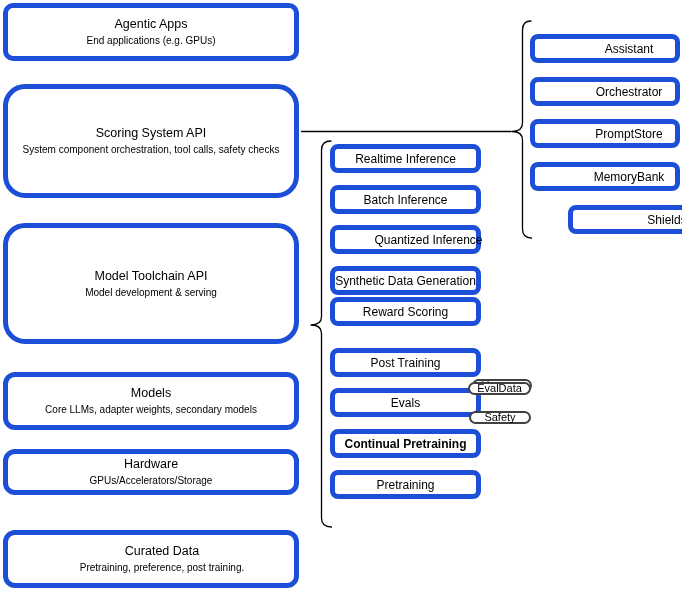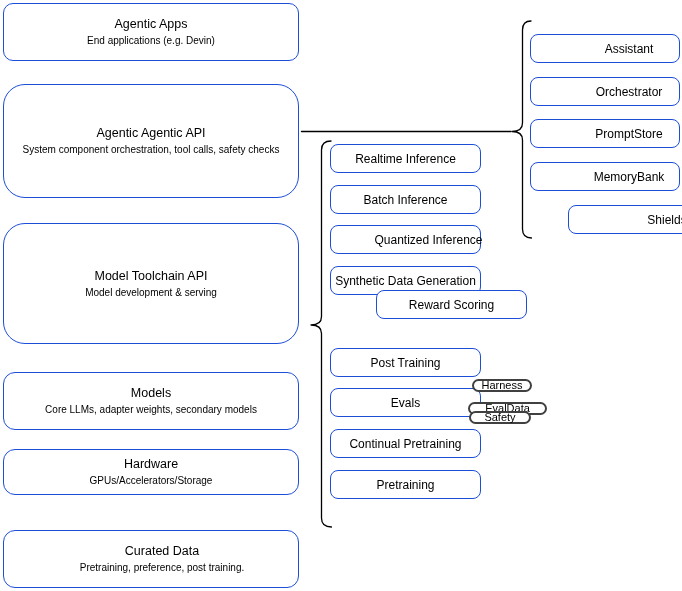--- a/index.html
+++ b/index.html
@@ -26,21 +26,21 @@
     fill: none;
     stroke: #000000;
     stroke-width: 1.3;
     stroke-linecap: round;
     stroke-linejoin: round;
   }
   .box {
     position: absolute;
     box-sizing: border-box;
     background: #ffffff;
-    border: 1px solid #1d4ed8;
+    border: 5px solid #1d4ed8;
     display: flex;
     flex-direction: column;
     align-items: center;
     justify-content: center;
     text-align: center;
   }
   .stack-box { left: 3px; width: 296px; }
   .title {
     font-size: 12.5px;
     line-height: 15px;
@@ -87,25 +87,25 @@
 <div class="canvas">
 
   <svg class="links" width="682" height="591" viewBox="0 0 682 591">
     <path d="M 301.5 131.5 L 511 131.5"></path>
     <path d="M 331 141 Q 321.5 141 321.5 150 L 321.5 316.5 Q 321.5 325 311 325 Q 321.5 325 321.5 333.5 L 321.5 518 Q 321.5 527 331.5 527"></path>
     <path d="M 531 21 Q 522.5 21 522.5 30 L 522.5 123 Q 522.5 131.5 512 131.5 Q 522.5 131.5 522.5 140 L 522.5 229 Q 522.5 238 531.5 238"></path>
   </svg>
 
   <div class="box stack-box" style="top:3px;height:58px;border-radius:10px;">
     <div class="title">Agentic Apps</div>
-    <div class="subtitle">End applications (e.g. Devin)</div>
+    <div class="subtitle">End applications (e.g. GPUs)</div>
   </div>
 
   <div class="box stack-box" style="top:84px;height:114px;border-radius:22px;">
-    <div class="title">Agentic Agentic API</div>
+    <div class="title">Scoring System API</div>
     <div class="subtitle">System component orchestration, tool calls, safety checks</div>
   </div>
 
   <div class="box stack-box" style="top:223px;height:121px;border-radius:22px;">
     <div class="title">Model Toolchain API</div>
     <div class="subtitle">Model development &amp; serving</div>
   </div>
 
   <div class="box stack-box" style="top:372px;height:58px;border-radius:12px;">
     <div class="title">Models</div>
@@ -127,30 +127,30 @@
   </div>
   <div class="box small-box mid" style="top:185px;">
     <span class="label">Batch Inference</span>
   </div>
   <div class="box small-box mid" style="top:225px;padding-left:46px;">
     <span class="label">Quantized Inference</span>
   </div>
   <div class="box small-box mid" style="top:266px;">
     <span class="label">Synthetic Data Generation</span>
   </div>
-  <div class="box small-box mid" style="top:290px;margin-left:46px;">
+  <div class="box small-box mid" style="top:297px;">
     <span class="label">Reward Scoring</span>
   </div>
   <div class="box small-box mid" style="top:348px;">
     <span class="label">Post Training</span>
   </div>
   <div class="box small-box mid" style="top:388px;">
     <span class="label">Evals</span>
   </div>
-  <div class="box small-box mid" style="top:429px;">
+  <div class="box small-box mid" style="top:429px;font-weight:bold;">
     <span class="label">Continual Pretraining</span>
   </div>
   <div class="box small-box mid" style="top:470px;">
     <span class="label">Pretraining</span>
   </div>
 
   <div class="box small-box right" style="top:34px;">
     <span class="label">Assistant</span>
   </div>
   <div class="box small-box right" style="top:77px;">
@@ -162,20 +162,20 @@
   <div class="box small-box right" style="top:162px;">
     <span class="label">MemoryBank</span>
   </div>
   <div class="box small-box right" style="top:205px;margin-left:38px;">
     <span class="label">Shields</span>
   </div>
 
   <div class="pill" style="left:472px;top:379px;width:60px;height:13px;">
     <span>Harness</span>
   </div>
-  <div class="pill" style="left:468px;top:402px;width:79px;height:13px;justify-content:center;">
+  <div class="pill" style="left:468px;top:382px;width:63px;height:13px;justify-content:center;">
     <span>EvalData</span>
   </div>
   <div class="pill" style="left:469px;top:411px;width:62px;height:13px;">
     <span>Safety</span>
   </div>
 
 </div>
 
 </body></html>

